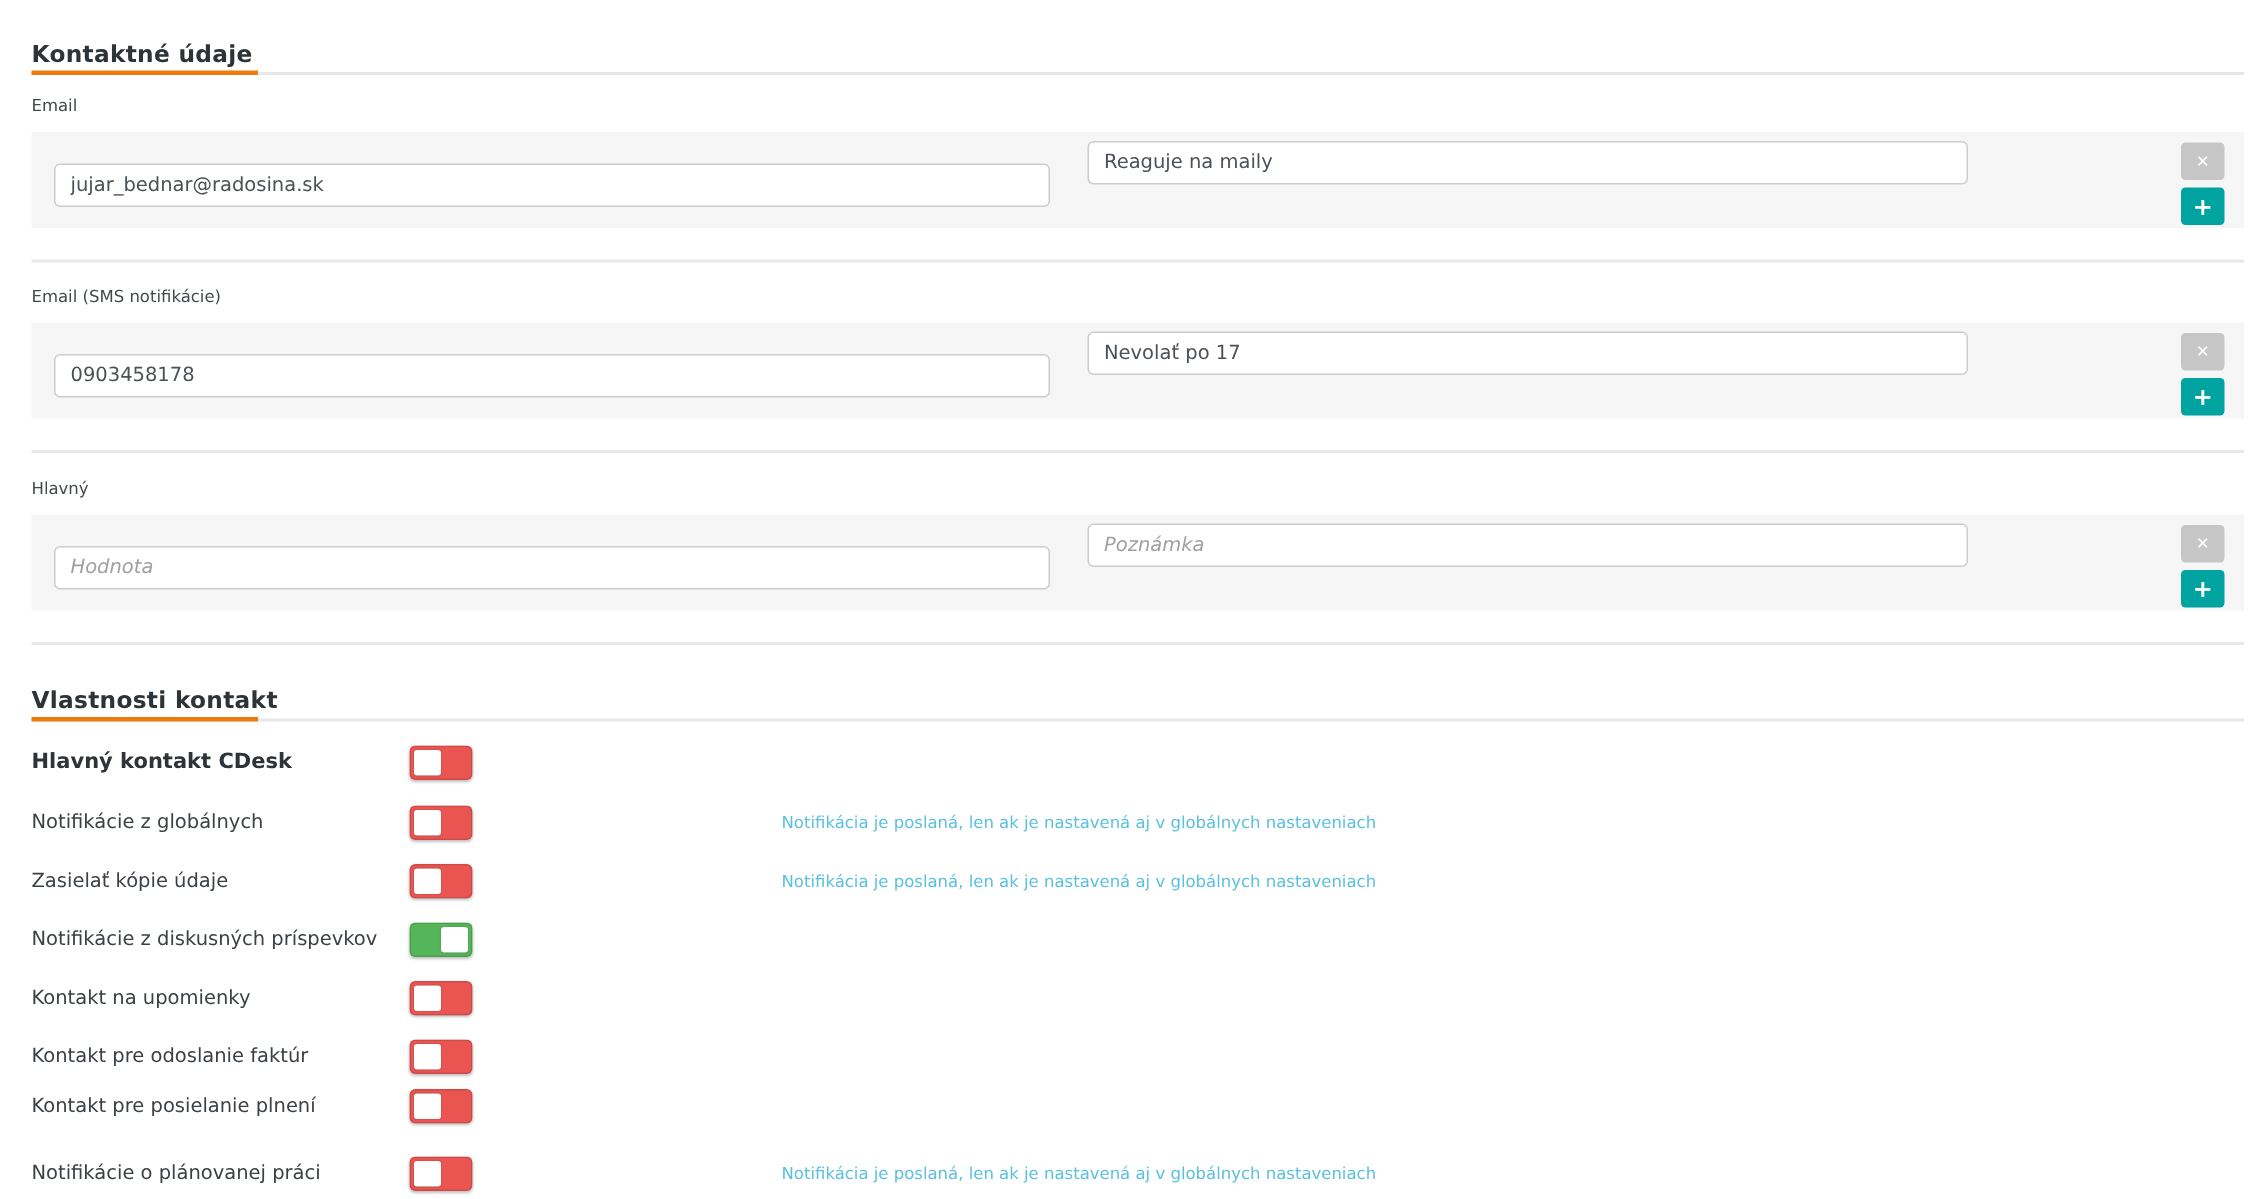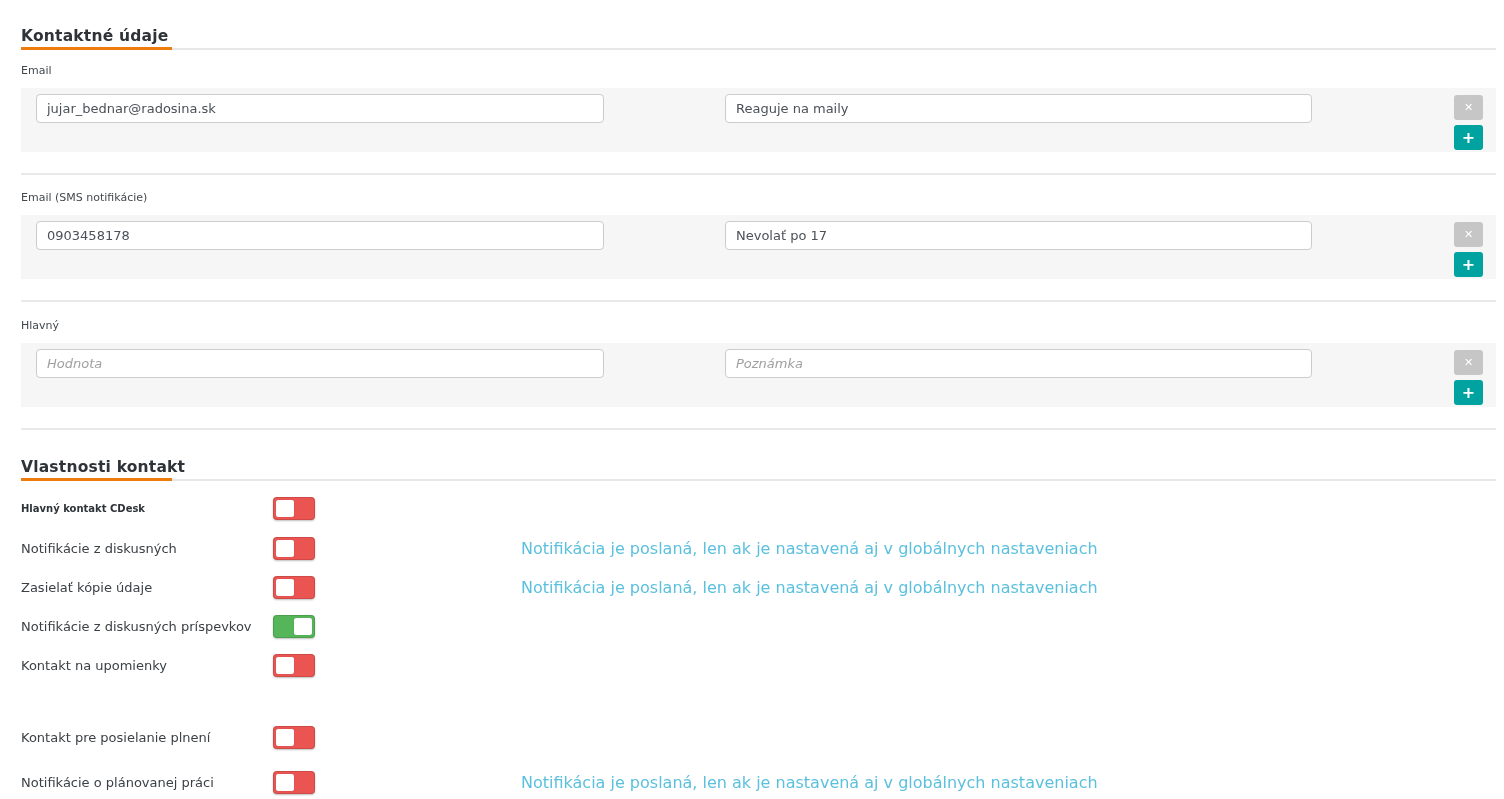--- a/index.html
+++ b/index.html
@@ -18,38 +18,38 @@
   .section-title{position:absolute;left:21px;font-size:15.5px;font-weight:bold;color:#2e3338;letter-spacing:.2px;}
   .hline{position:absolute;left:21px;width:1475px;height:2px;background:#e7e7e7;}
   .hline-accent{position:absolute;left:21px;width:151px;height:3px;background:var(--accent-orange);z-index:2;}
 
   .group{position:absolute;left:0;width:1504px;}
   .group-label{position:absolute;left:21px;top:0;font-size:11px;color:#43484d;}
   .panel{position:absolute;left:21px;top:24px;width:1475px;height:64px;background:#f6f6f6;}
   .inp{position:absolute;top:6px;height:29px;border:1px solid #ccc;border-radius:4px;background:#fff;
        font-family:"DejaVu Sans","Liberation Sans",sans-serif;font-size:13px;color:#4b5157;padding:0 10px;outline:none;}
   .inp::placeholder{font-style:italic;color:#a0a0a0;opacity:1;}
-  .inp.value{left:15px;width:568px;}
+  .inp.value{left:15px;width:664px;margin-top:15px;}
   .inp.note{left:704px;width:587px;}
   .btn{position:absolute;left:1433px;width:29px;height:25px;border:none;border-radius:3px;color:#fff;
        display:flex;align-items:center;justify-content:center;cursor:pointer;
        font-family:"DejaVu Sans","Liberation Sans",sans-serif;}
   .btn.remove{top:7px;background:var(--gray-remove);font-size:11px;font-weight:bold;}
   .btn.add{top:37px;background:var(--teal-add);font-size:16px;font-weight:bold;}
   .divider{position:absolute;left:21px;top:109px;width:1475px;height:2px;background:#e9e9e9;}
 
   .prop-row{position:absolute;left:21px;width:1460px;height:23px;}
   .prop-label{position:absolute;left:0;top:0;height:23px;line-height:23px;font-size:13px;color:#3c4146;}
-  .prop-row.emphasis .prop-label{font-size:10px;font-weight:bold;color:#2e3338;}
+  .prop-row.emphasis .prop-label{font-size:14px;font-weight:bold;color:#2e3338;}
   .toggle{position:absolute;left:252px;top:0;width:42px;height:23px;border-radius:4px;
           background:var(--toggle-off-red);border:1px solid rgba(0,0,0,.12);
           box-shadow:0 1px 2px rgba(0,0,0,.25);display:flex;align-items:center;padding:0 2px;cursor:pointer;}
   .toggle .knob{width:18px;height:17px;background:#fff;border-radius:2px;box-shadow:0 0 1px rgba(0,0,0,.3);}
   .toggle.on{background:var(--toggle-on-green);justify-content:flex-end;}
-  .prop-note{position:absolute;left:500px;top:0;height:23px;line-height:23px;font-size:16px;color:var(--note-blue);}
+  .prop-note{position:absolute;left:500px;top:0;height:23px;line-height:23px;font-size:11px;color:var(--note-blue);}
 </style>
 </head>
 <body>
 
 <div class="screen">
 
   <div class="section-title" style="top:27px">Kontaktné údaje</div>
   <div class="hline" style="top:48px"></div>
   <div class="hline-accent" style="top:47px"></div>
 
@@ -92,21 +92,21 @@
 
   <div class="prop-row emphasis" style="top:497px">
     <span class="prop-label">Hlavný kontakt CDesk</span>
     <span class="toggle">
         <span class="knob"></span>
       </span>
     <span class="prop-note"></span>
   </div>
 
   <div class="prop-row" style="top:537px">
-    <span class="prop-label">Notifikácie z diskusných</span>
+    <span class="prop-label">Notifikácie z globálnych</span>
     <span class="toggle">
         <span class="knob"></span>
       </span>
     <span class="prop-note">Notifikácia je poslaná, len ak je nastavená aj v globálnych nastaveniach</span>
   </div>
 
   <div class="prop-row" style="top:576px">
     <span class="prop-label">Zasielať kópie údaje</span>
     <span class="toggle">
         <span class="knob"></span>
@@ -123,20 +123,27 @@
   </div>
 
   <div class="prop-row" style="top:654px">
     <span class="prop-label">Kontakt na upomienky</span>
     <span class="toggle">
         <span class="knob"></span>
       </span>
     <span class="prop-note"></span>
   </div>
 
+  <div class="prop-row" style="top:693px">
+    <span class="prop-label">Kontakt pre odoslanie faktúr</span>
+    <span class="toggle">
+        <span class="knob"></span>
+      </span>
+    <span class="prop-note"></span>
+  </div>
 
   <div class="prop-row" style="top:726px">
     <span class="prop-label">Kontakt pre posielanie plnení</span>
     <span class="toggle">
         <span class="knob"></span>
       </span>
     <span class="prop-note"></span>
   </div>
 
   <div class="prop-row" style="top:771px">

